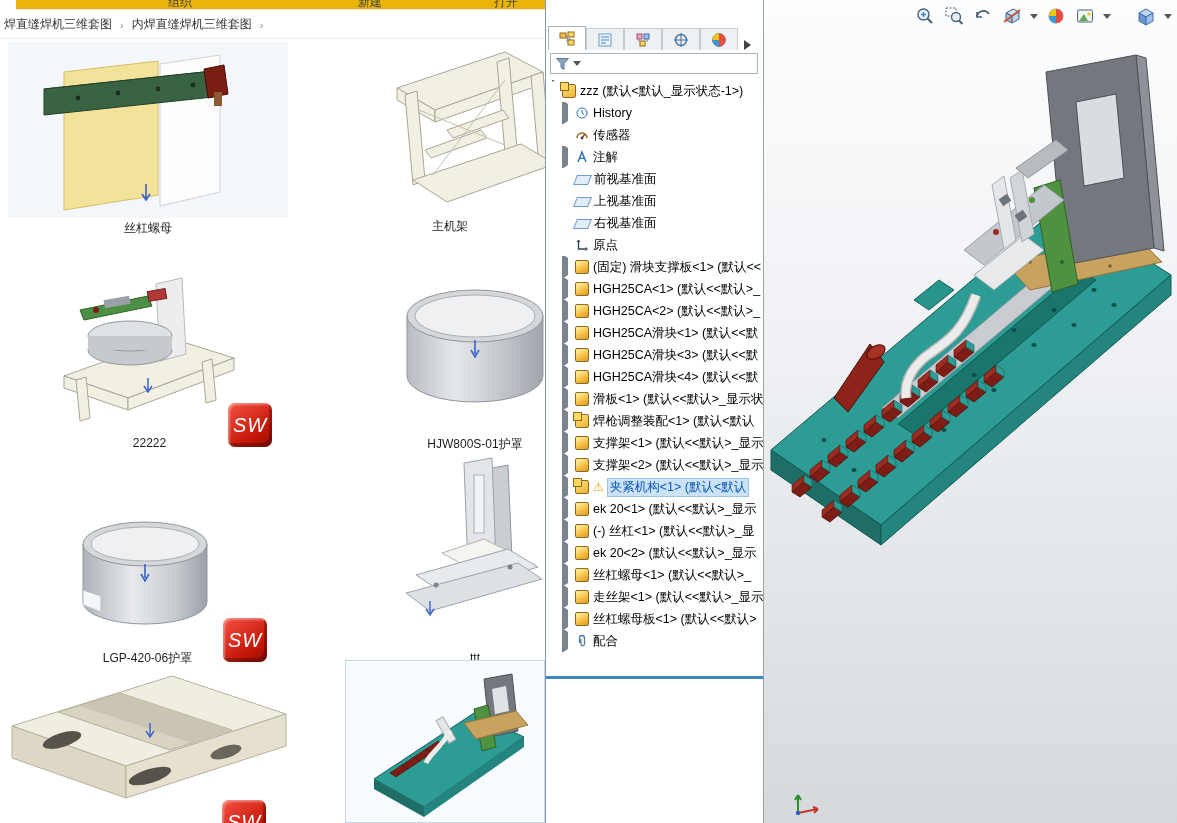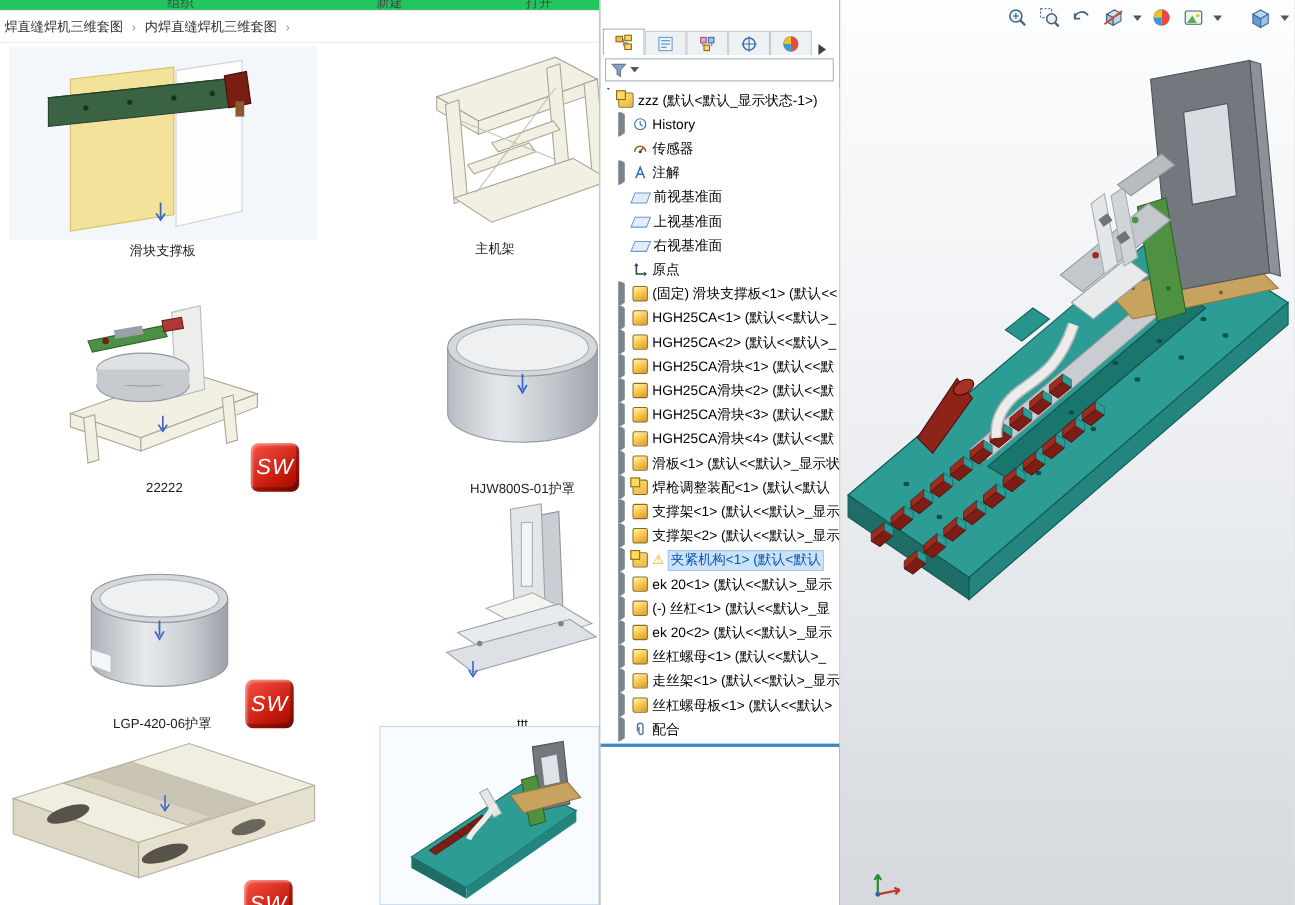--- a/index.html
+++ b/index.html
@@ -2,21 +2,21 @@
 <html><head>
 <meta charset="utf-8">
 <style>
   html,body{margin:0;padding:0;background:#9aa0a6;}
   *{box-sizing:border-box;}
   .stage{position:relative;width:1177px;height:823px;overflow:hidden;background:#fff;
          font-family:"Liberation Sans","DejaVu Sans",sans-serif;color:#222;}
 
   
   .explorer{position:absolute;left:0;top:0;width:545px;height:823px;background:#fff;overflow:hidden;}
-  .ribbon{position:absolute;left:0;top:0;width:100%;height:10px;background:#22c55e;border-bottom:1px solid #e3e6ea;overflow:hidden;}
+  .ribbon{position:absolute;left:16px;top:0;width:100%;height:10px;background:#eab308;border-bottom:1px solid #e3e6ea;overflow:hidden;}
   .ribbon span{position:absolute;top:-6px;font-size:12px;color:#444;}
   .rb-org{left:152px;} .rb-new{left:342px;} .rb-open{left:478px;}
   .crumbs{position:absolute;left:0;top:11px;width:100%;height:28px;display:flex;align-items:center;
           padding-left:4px;gap:8px;font-size:12px;color:#333;border-bottom:1px solid #eceff2;background:#fff;}
   .crumb{cursor:default;white-space:nowrap;}
   .crumb-sep{color:#8a8f96;font-size:11px;}
   .files{position:absolute;left:0;top:40px;width:100%;height:783px;}
   .fitem{position:absolute;}
   .fitem svg{display:block;}
   .flabel{position:absolute;left:0;right:0;text-align:center;font-size:12px;color:#1c1c1c;white-space:nowrap;}
@@ -91,21 +91,21 @@
           <polygon points="36,47 205,29 213,36 44,54" fill="#5c8a5f" stroke="#2e5436"></polygon>
           <polygon points="36,47 205,29 205,55 36,73" fill="#3a6343" stroke="#24402a"></polygon>
           <circle cx="70" cy="56" r="2.4" fill="#1d2f21"></circle>
             <circle cx="110" cy="51" r="2.4" fill="#1d2f21"></circle>
           <circle cx="150" cy="47" r="2.4" fill="#1d2f21"></circle>
             <circle cx="185" cy="43" r="2.4" fill="#1d2f21"></circle>
           <polygon points="196,27 216,23 220,52 200,56" fill="#7a1d12" stroke="#4a0d08"></polygon>
           <rect x="206" y="50" width="8" height="14" fill="#8a5a30"></rect>
           <path d="M138 142 l0 14 M134 152 l4 6 4-6" stroke="#3b62c9" stroke-width="1.6" fill="none"></path>
         </svg>
-        <div class="flabel" style="top:178px;">滑块支撑板</div>
+        <div class="flabel" style="top:178px;">丝杠螺母</div>
       </div>
 
       <div class="fitem" style="left:385px;top:0px;width:160px;height:196px;overflow:hidden;">
         <svg width="175" height="176" viewBox="0 0 175 176">
           <g fill="#f2efe3" stroke="#aaa694" stroke-width="1">
             <polygon points="12,48 120,12 158,32 50,70"></polygon>
             <polygon points="12,48 50,70 50,82 12,60"></polygon>
             <polygon points="50,70 158,32 158,44 50,82"></polygon>
             <polygon points="20,55 32,51 40,140 28,145"></polygon>
             <polygon points="112,22 124,18 132,108 120,113"></polygon>
@@ -357,25 +357,20 @@
         </div>
         <div class="trow">
           <span class="arr"><span class="tri-r"></span></span>
           <span class="ic ic-part"></span>
           <span class="tlbl">HGH25CA&lt;2&gt; (默认&lt;&lt;默认&gt;_</span>
         </div>
         <div class="trow">
           <span class="arr"><span class="tri-r"></span></span>
           <span class="ic ic-part"></span>
           <span class="tlbl">HGH25CA滑块&lt;1&gt; (默认&lt;&lt;默</span>
-        </div>
-        <div class="trow">
-          <span class="arr"><span class="tri-r"></span></span>
-          <span class="ic ic-part"></span>
-          <span class="tlbl">HGH25CA滑块&lt;2&gt; (默认&lt;&lt;默</span>
         </div>
         <div class="trow">
           <span class="arr"><span class="tri-r"></span></span>
           <span class="ic ic-part"></span>
           <span class="tlbl">HGH25CA滑块&lt;3&gt; (默认&lt;&lt;默</span>
         </div>
         <div class="trow">
           <span class="arr"><span class="tri-r"></span></span>
           <span class="ic ic-part"></span>
           <span class="tlbl">HGH25CA滑块&lt;4&gt; (默认&lt;&lt;默</span>

